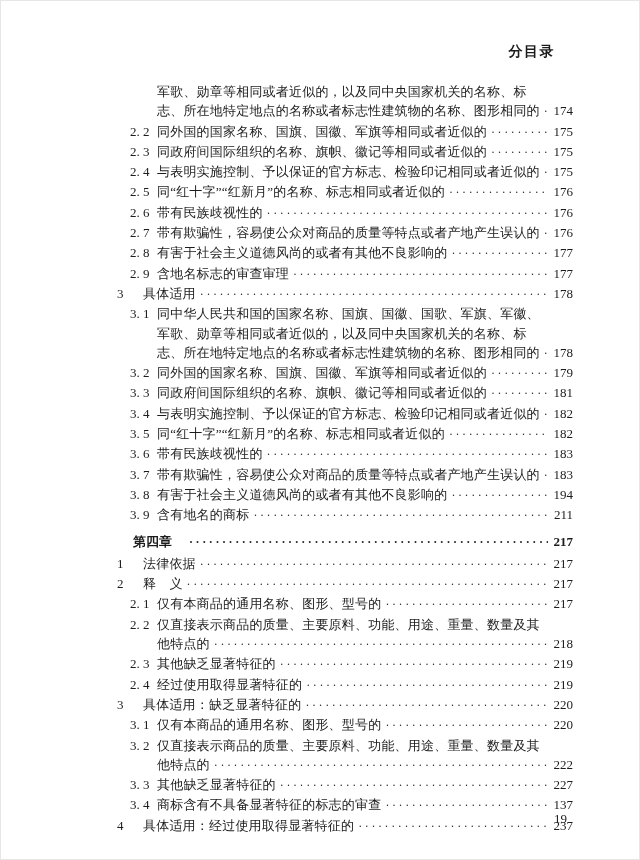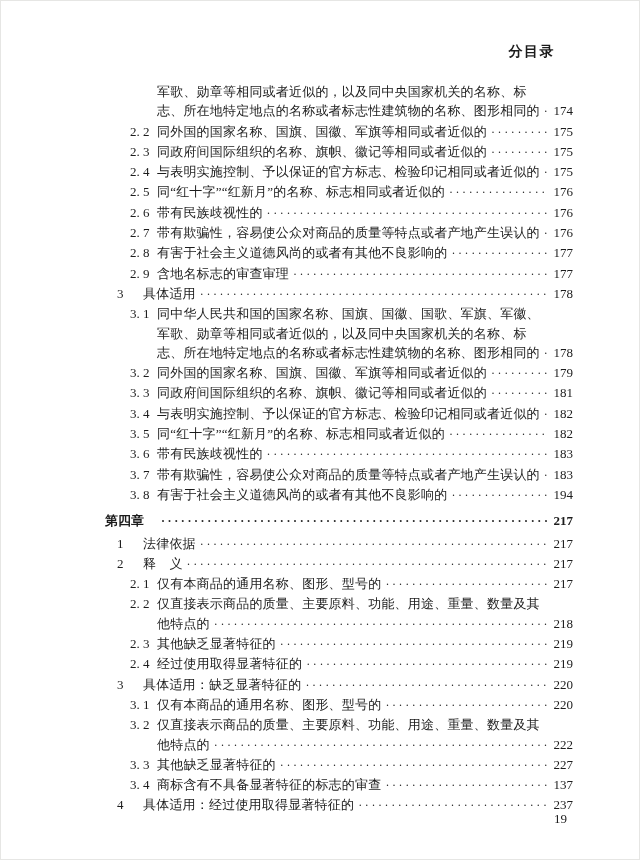--- a/index.html
+++ b/index.html
@@ -36,21 +36,21 @@
     line-height: 19.3px;
   }
   .entry { display: flex; align-items: flex-start; }
   .entry .num { flex: none; white-space: nowrap; }
   .entry.l1 { padding-left: 12px; }
   .entry.l1 .num { width: 26px; }
   .entry.l2 { padding-left: 25px; }
   .entry.l2 .num { width: 27px; }
   .entry.cont { padding-left: 52px; }
   .entry.chapter { font-weight: bold; margin: 6px 0 2px 0; }
-  .entry.chapter .num { width: 52px; }
+  .entry.chapter .num { width: 52px; margin-left: 28px; }
   .body { flex: 1 1 auto; min-width: 0; }
   .line { display: flex; align-items: baseline; }
   .txt { flex: none; white-space: nowrap; letter-spacing: 0.2px; }
   .leader {
     flex: 1 1 0;
     min-width: 0;
     overflow: hidden;
     white-space: nowrap;
     margin: 0 4px 0 4px;
     color: #2a2a2a;
@@ -261,20 +261,30 @@
       <div class="entry l2">
         <span class="num">3. 8</span>
         <span class="body">
           <span class="line last">
             <span class="txt">有害于社会主义道德风尚的或者有其他不良影响的</span>
             <span class="leader"></span>
             <span class="pg">194</span>
           </span>
         </span>
       </div>
+      <div class="entry l2">
+        <span class="num">3. 9</span>
+        <span class="body">
+          <span class="line last">
+            <span class="txt">含有地名的商标</span>
+            <span class="leader"></span>
+            <span class="pg">211</span>
+          </span>
+        </span>
+      </div>
       <div class="entry chapter bold">
         <span class="num">第四章</span>
         <span class="body">
           <span class="line last">
             <span class="leader"></span>
             <span class="pg">217</span>
           </span>
         </span>
       </div>
       <div class="entry l1">

